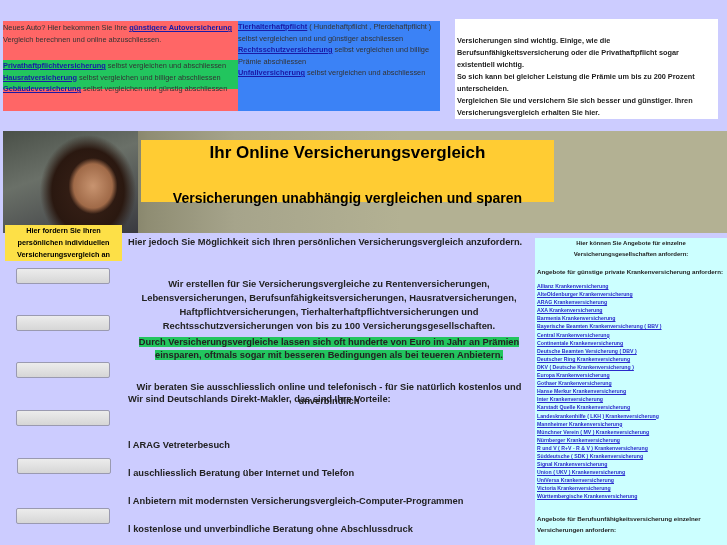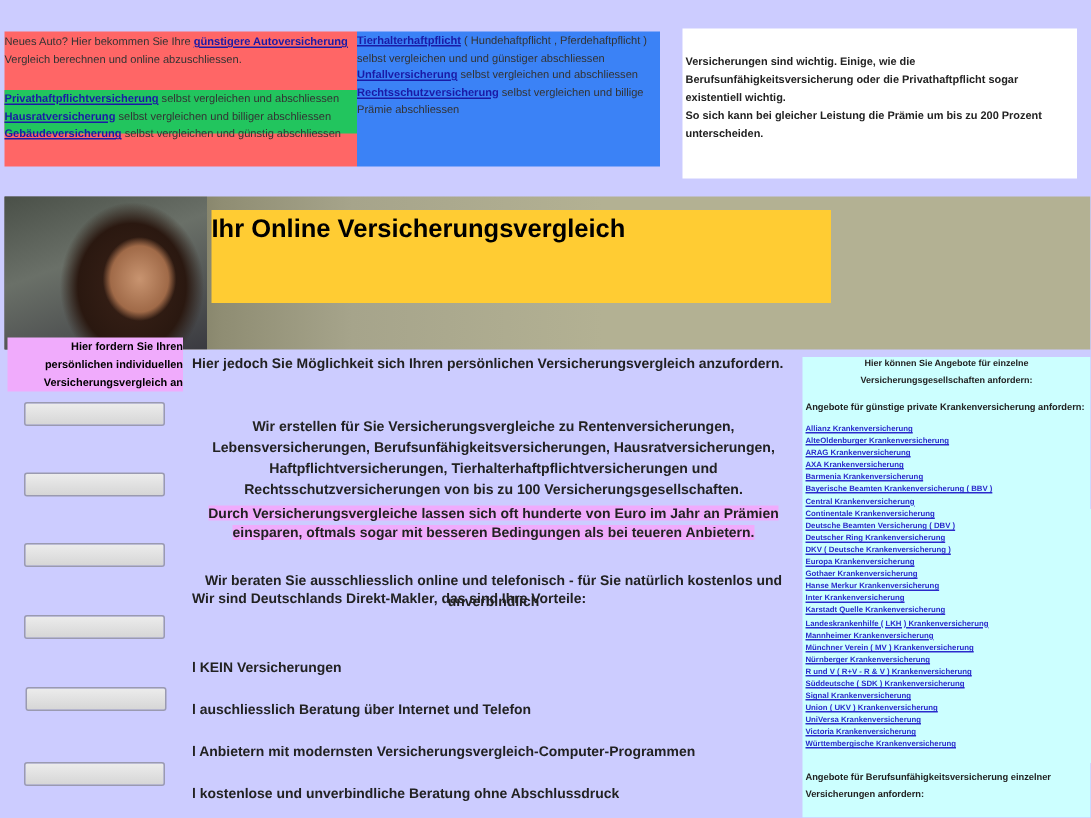--- a/index.html
+++ b/index.html
@@ -19,32 +19,32 @@
   #info-white { left:455px; top:19px; width:263px; height:100px; background:#ffffff; font-size:7.3px; line-height:12px; font-weight:bold; color:#222; padding:16px 2px; box-sizing:border-box; }
 
   
   #banner { left:3px; top:131px; width:724px; height:102px;
     background:linear-gradient(90deg,#3a3a2a 0%,#6d6b55 12%,#8f8d73 20%,#a6a48b 32%,#b3b193 55%,#b3b193 100%); overflow:hidden; }
   #photo { left:0; top:0; width:135px; height:102px;
     background:radial-gradient(ellipse 35px 40px at 90px 55px,#c89470 0%,#a06a48 55%,transparent 70%),
                radial-gradient(ellipse 60px 70px at 85px 60px,#3a2218 0%,#2a1810 60%,transparent 80%),
                linear-gradient(160deg,#4a5048 0%,#6a7068 40%,#3a3a40 100%); }
   #banner-title-box { left:138px; top:9px; width:413px; height:62px; background:#ffcc33; }
-  #banner-title { left:138px; top:12px; width:413px; font-size:17px; font-weight:bold; }
+  #banner-title { left:138px; top:12px; width:413px; text-align:center; font-size:17px; font-weight:bold; }
   #banner-subtitle { left:138px; top:59px; width:413px; text-align:center; font-size:14px; font-weight:bold; }
 
-  #cta-box { left:5px; top:225px; width:117px; height:36px; background:#f0abfc; font-size:7.3px; line-height:12px; font-weight:bold; text-align:right; }
+  #cta-box { left:5px; top:225px; width:117px; height:36px; background:#fde047; font-size:7.3px; line-height:12px; font-weight:bold; text-align:center; }
 
   .side-btn { position:absolute; left:16px; width:94px; height:16px; border:1px solid #9a9ab0; border-radius:2px;
     background:linear-gradient(#ececec,#d6d6d6); box-sizing:border-box; }
 
   
   .main { position:absolute; left:125px; width:408px; font-size:9.3px; font-weight:bold; color:#222; }
   .center { text-align:center; }
-  #highlight { background:#f0abfc; }
+  #highlight { background:#22c55e; }
 
   
   #right-col { left:535px; top:238px; width:192px; height:307px; background:#ccffff; font-size:6px; color:#222; }
   #right-col .head { text-align:center; font-weight:bold; line-height:11px; padding-top:0px; font-size:6px;}
   #right-col .sect { font-weight:bold; font-size:6.2px; line-height:11px; padding-left:2px; }
   #right-col ul { list-style:none; margin:0; padding:0 0 0 2px; }
   #right-col li { font-size:5.2px; line-height:8.1px; }
   #right-col li a { font-weight:bold; color:#2a2acc; }
 </style>
 </head>
@@ -56,51 +56,53 @@
     <span> Vergleich berechnen und online abzuschliessen.</span>
   </div>
 </div>
 <div id="promo-yellow-left" class="abs">
   <div><a href="#">Privathaftpflichtversicherung</a><span> selbst vergleichen und abschliessen</span></div>
   <div><a href="#">Hausratversicherung</a><span> selbst vergleichen und billiger abschliessen</span></div>
   <div><a href="#">Gebäudeversicherung</a><span> selbst vergleichen und günstig abschliessen</span></div>
 </div>
 <div id="promo-yellow-right" class="abs">
   <div><a href="#">Tierhalterhaftpflicht</a><span> ( Hundehaftpflicht , Pferdehaftpflicht ) selbst vergleichen und und günstiger abschliessen</span></div>
+  <div><a href="#">Rechtsschutzversicherung</a><span> selbst vergleichen und billige Prämie abschliessen</span></div>
   <div><a href="#">Unfallversicherung</a><span> selbst vergleichen und abschliessen</span></div>
-  <div><a href="#">Rechtsschutzversicherung</a><span> selbst vergleichen und billige Prämie abschliessen</span></div>
 </div>
 <div id="info-white" class="abs">
   <div>Versicherungen sind wichtig. Einige, wie die Berufsunfähigkeitsversicherung oder die Privathaftpflicht sogar existentiell wichtig.</div>
   <div>So sich kann bei gleicher Leistung die Prämie um bis zu 200 Prozent unterscheiden.</div>
+  <div>Vergleichen Sie und versichern Sie sich besser und günstiger. Ihren Versicherungsvergleich erhalten Sie hier.</div>
 </div>
 
 <div id="banner" class="abs">
   <div id="photo" class="abs"></div>
   <div id="banner-title-box" class="abs"></div>
   <div id="banner-title" class="abs">Ihr Online Versicherungsvergleich</div>
+  <div id="banner-subtitle" class="abs">Versicherungen unabhängig vergleichen und sparen</div>
 </div>
 
 <div id="cta-box" class="abs">Hier fordern Sie Ihren persönlichen individuellen Versicherungsvergleich an</div>
 
 <div class="side-btn" style="top:268px"></div>
 <div class="side-btn" style="top:315px"></div>
 <div class="side-btn" style="top:362px"></div>
 <div class="side-btn" style="top:410px"></div>
 <div class="side-btn" style="top:458px;left:17px"></div>
 <div class="side-btn" style="top:508px"></div>
 
 <div class="main" style="top:237px;left:128px">Hier jedoch Sie Möglichkeit sich Ihren persönlichen Versicherungsvergleich anzufordern.</div>
 <div class="main center" style="top:277px;line-height:14px;font-size:9.4px">Wir erstellen für Sie Versicherungsvergleiche zu  Rentenversicherungen, Lebensversicherungen, Berufsunfähigkeitsversicherungen, Hausratversicherungen, Haftpflichtversicherungen, Tierhalterhaftpflichtversicherungen und Rechtsschutzversicherungen von bis zu 100 Versicherungsgesellschaften.</div>
 <div class="main center" style="top:336px;line-height:13px">
   <span id="highlight">Durch Versicherungsvergleiche lassen sich oft hunderte von Euro im Jahr an Prämien einsparen, oftmals sogar mit besseren Bedingungen als bei teueren Anbietern.</span>
 </div>
 <div class="main center" style="top:380px;line-height:14px">Wir beraten Sie ausschliesslich online und telefonisch - für Sie natürlich kostenlos und unverbindlich</div>
 <div class="main" style="top:394px;left:128px">Wir sind Deutschlands Direkt-Makler, das sind Ihre Vorteile:</div>
-<div class="main" style="top:440px;left:128px">l KEIN Versicherungen</div>
+<div class="main" style="top:440px;left:128px">l ARAG Vetreterbesuch</div>
 <div class="main" style="top:468px;left:128px">l auschliesslich Beratung über Internet und Telefon</div>
 <div class="main" style="top:496px;left:128px">l Anbietern mit modernsten Versicherungsvergleich-Computer-Programmen</div>
 <div class="main" style="top:524px;left:128px">l kostenlose und unverbindliche Beratung ohne Abschlussdruck</div>
 
 <div id="right-col" class="abs">
   <div class="head" style="padding:0 20px;">Hier können Sie Angebote für einzelne Versicherungsgesellschaften anfordern:</div>
   <div style="height:6px"></div>
   <div class="sect">Angebote für günstige private Krankenversicherung anfordern:</div>
   <div style="height:5px"></div>
   <ul>

